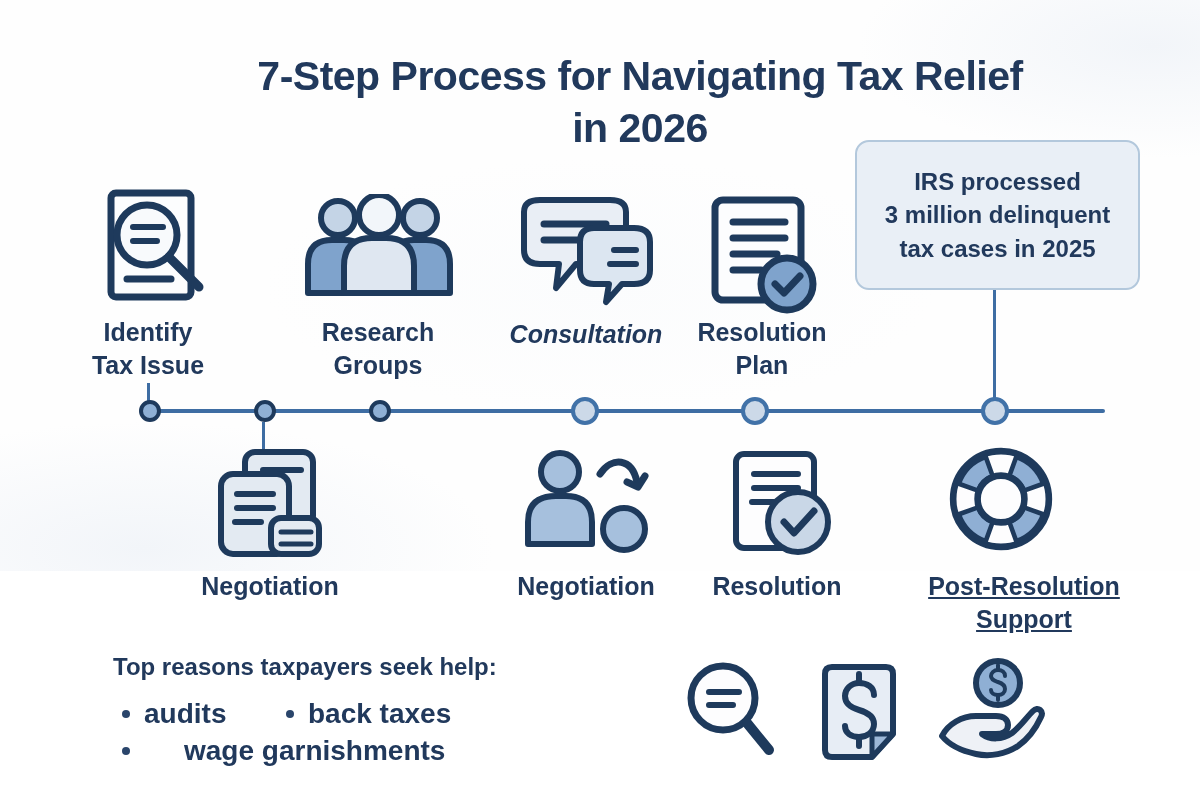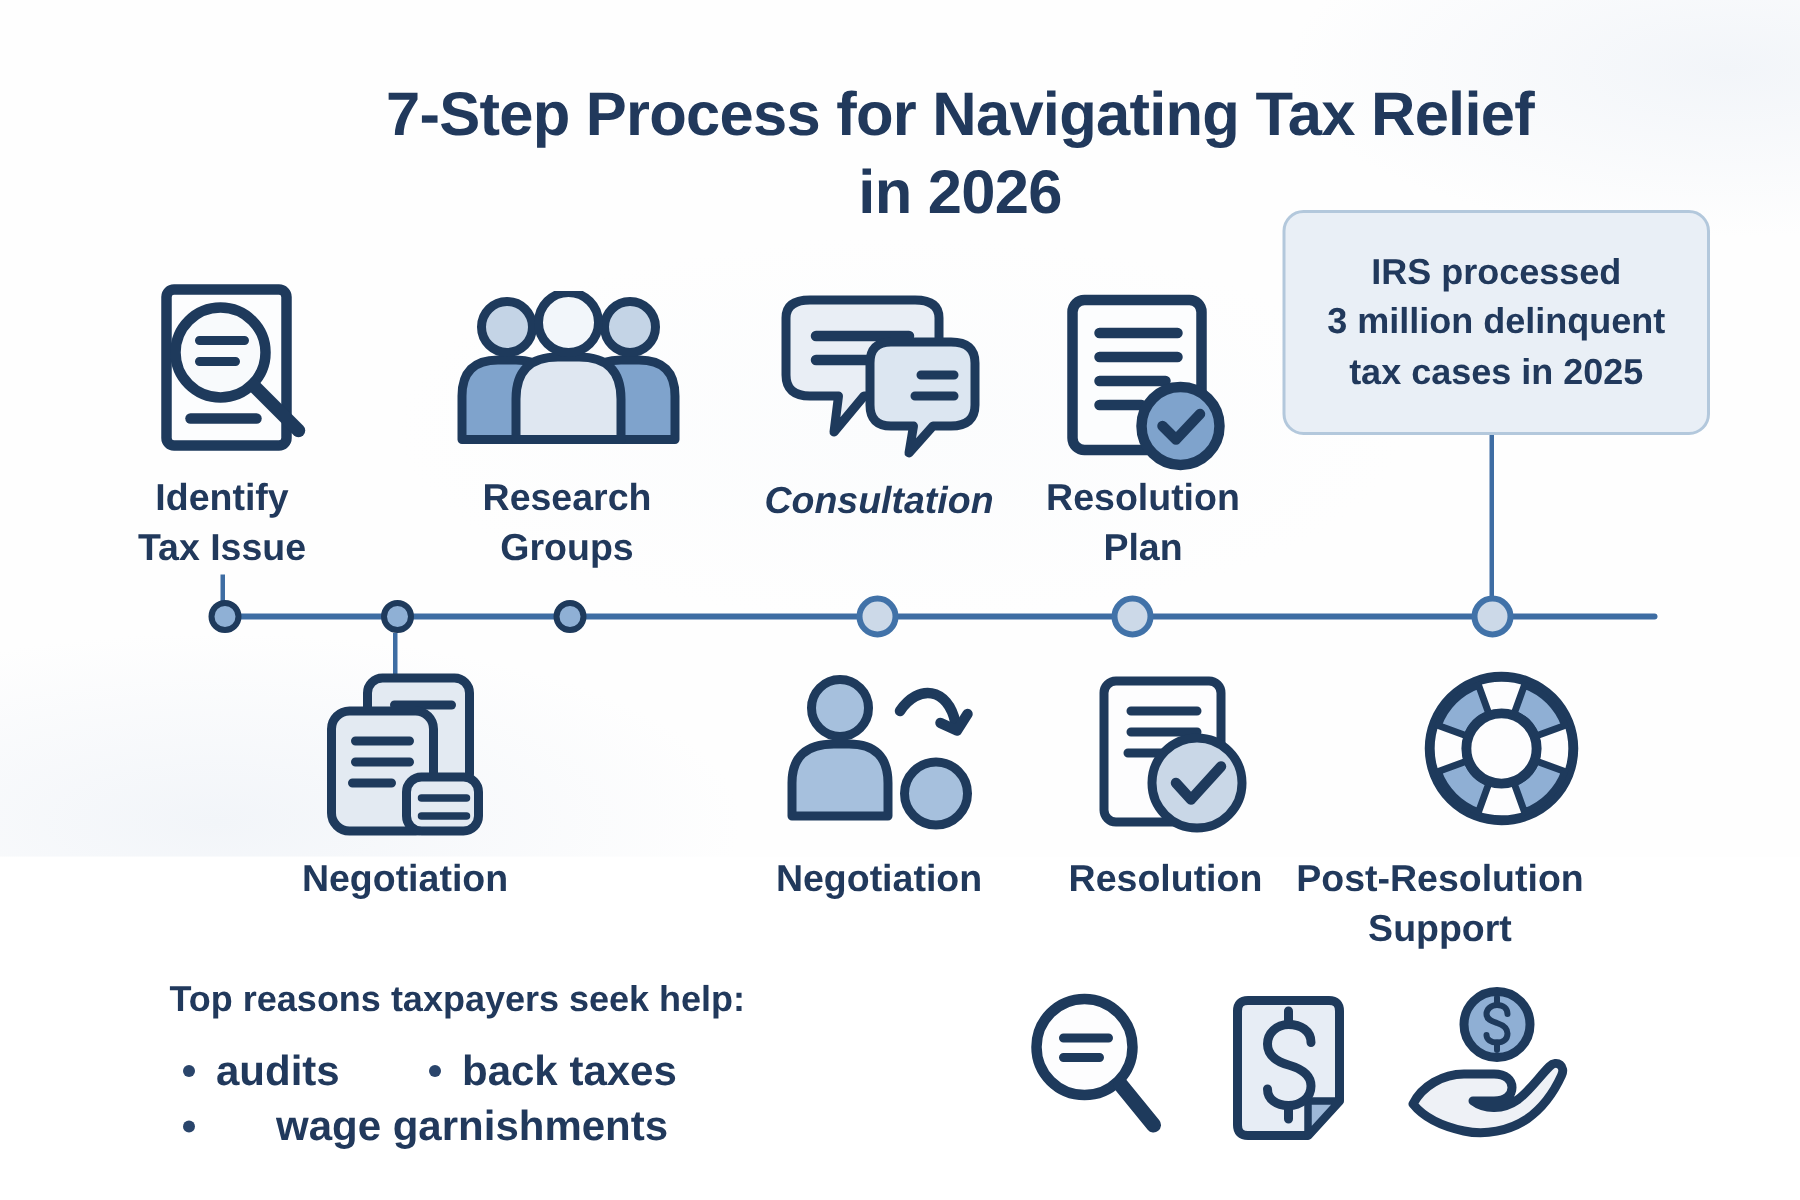--- a/index.html
+++ b/index.html
@@ -161,21 +161,21 @@
 
   <div class="abs step-label" style="left:190px;top:570px;width:160px;">
     <span>Negotiation</span>
   </div>
   <div class="abs step-label" style="left:506px;top:570px;width:160px;">
     <span>Negotiation</span>
   </div>
   <div class="abs step-label" style="left:697px;top:570px;width:160px;">
     <span>Resolution</span>
   </div>
-  <div class="abs step-label" style="left:860px;top:570px;width:200px;">
+  <div class="abs step-label" style="left:924px;top:570px;width:200px;text-decoration:underline;">
     <span>Post-Resolution</span>
     <span>Support</span>
   </div>
 
   <div class="abs reasons-heading">Top reasons taxpayers seek help:</div>
   <div class="abs bullet-item" style="left:122px;top:698px;">
     <span class="bullet-dot"></span>
     <span>audits</span>
   </div>
   <div class="abs bullet-item" style="left:286px;top:698px;text-align:center;">

